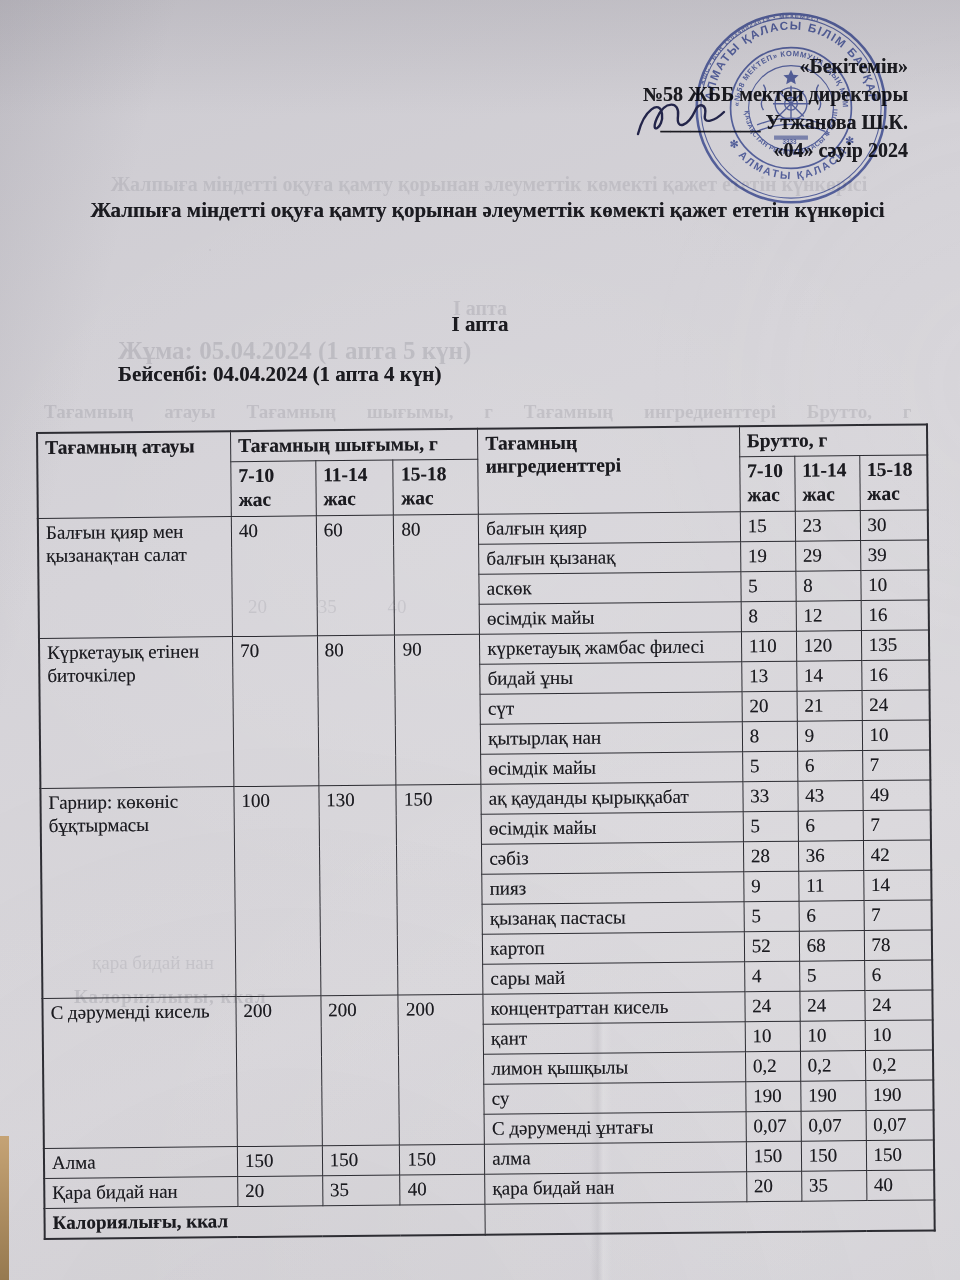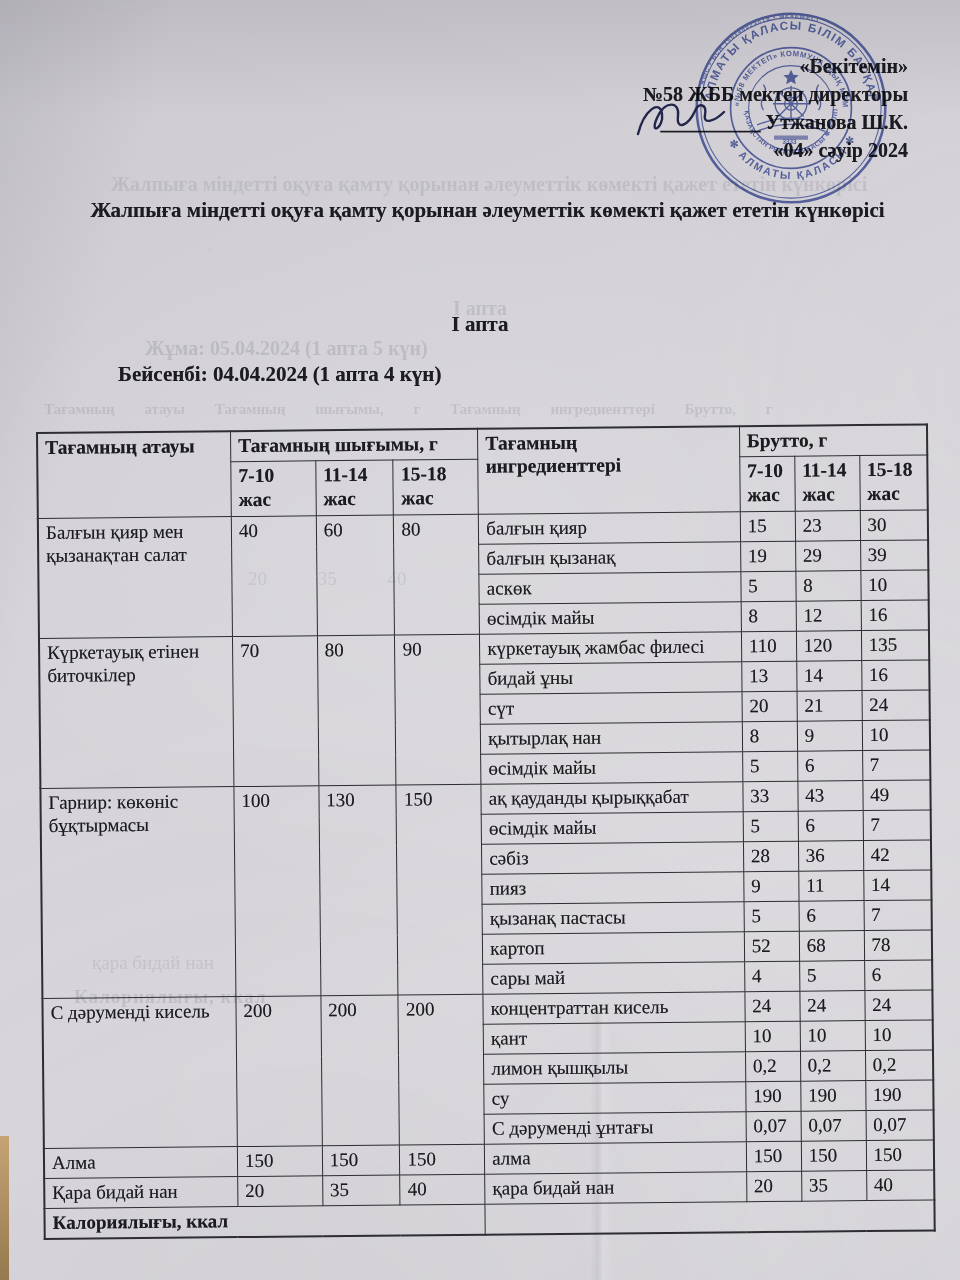--- a/index.html
+++ b/index.html
@@ -31,25 +31,25 @@
   }
   .desk-edge{
     position:absolute;left:0;top:1136px;width:9px;height:144px;
     background:linear-gradient(180deg,#c5a375,#96794f);
   }
 
   
   .ghost{position:absolute;color:#4f4f5c;font-weight:bold;filter:blur(.6px);white-space:nowrap;}
   .ghost-title{top:173px;left:60px;right:42px;text-align:center;font-size:20px;opacity:.13;}
   .ghost-week{top:297px;left:0;width:100%;text-align:center;font-size:20px;opacity:.15;}
-  .ghost-day{top:337px;left:118px;font-size:20px;opacity:.17;margin-left:27px;}
-  .ghost-header{top:401px;left:44px;font-size:15px;opacity:.15;word-spacing:26px;}
+  .ghost-day{top:337px;left:118px;font-size:25px;opacity:.17;}
+  .ghost-header{top:401px;left:44px;font-size:19px;opacity:.15;word-spacing:26px;}
   .ghost-bread{top:952px;left:92px;font-size:19px;opacity:.13;font-weight:normal;}
   .ghost-cal{top:986px;left:74px;font-size:19px;opacity:.16;letter-spacing:1px;}
-  .ghost-nums{top:568px;left:248px;font-size:19px;opacity:.12;word-spacing:46px;font-weight:normal;}
+  .ghost-nums{top:596px;left:248px;font-size:19px;opacity:.12;word-spacing:46px;font-weight:normal;}
 
   
   .approval{
     position:absolute;top:52px;right:52px;text-align:right;
     font-size:20px;font-weight:bold;line-height:28px;
     text-shadow:0 0 .5px rgba(27,27,32,.55);
   }
   .sig-row{white-space:nowrap;}
 
   

